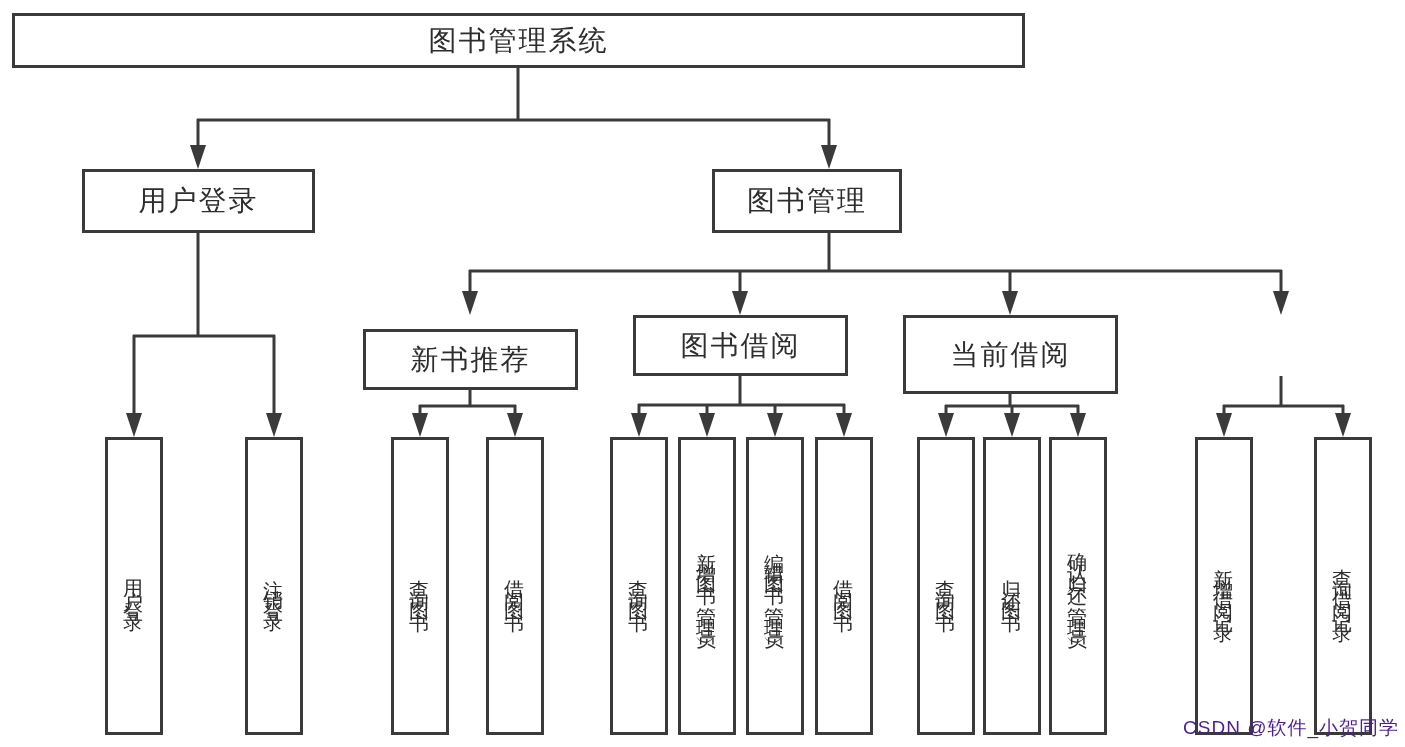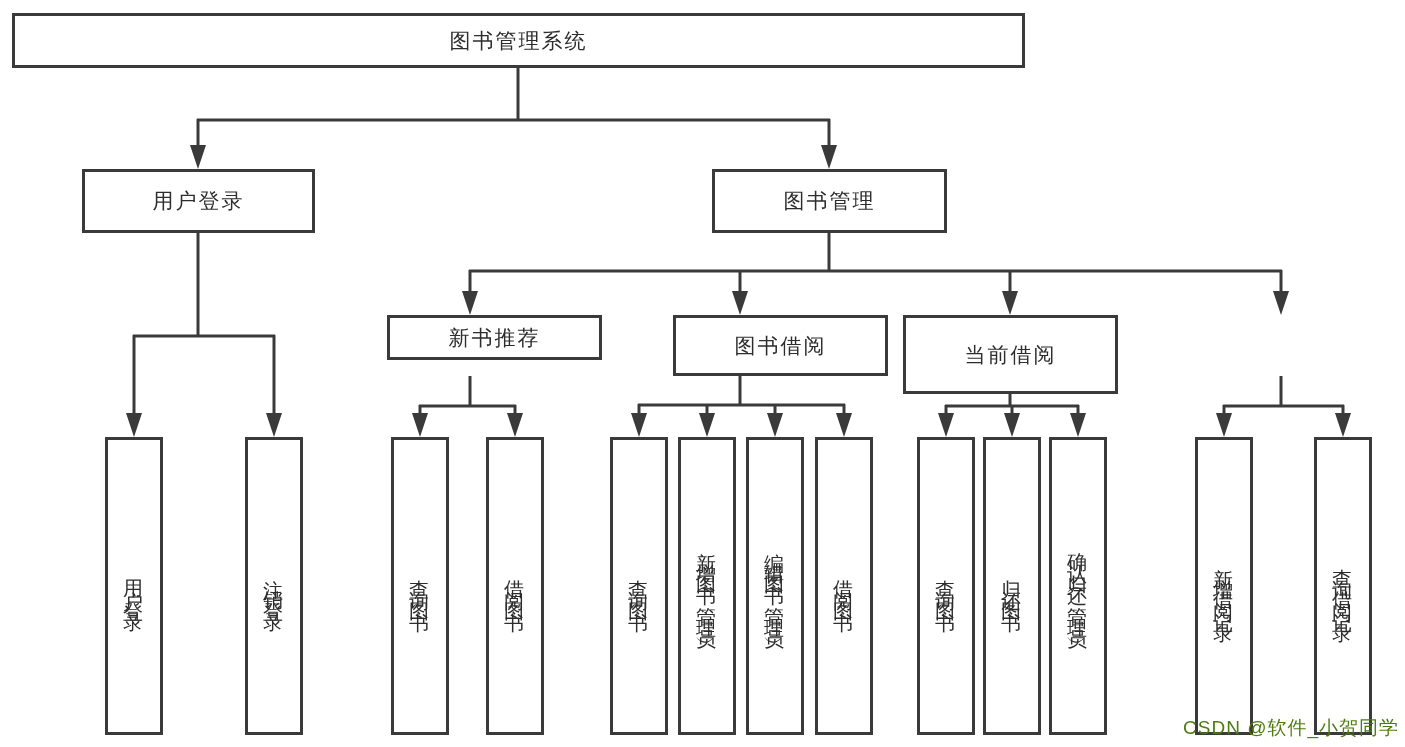--- a/index.html
+++ b/index.html
@@ -13,56 +13,56 @@
   .connectors{
     position:absolute;left:0;top:0;width:1405px;height:747px;
     pointer-events:none;
   }
   .node{
     position:absolute;
     box-sizing:border-box;
     border:3px solid #3a3a3a;
     background:#ffffff;
     display:flex;align-items:center;justify-content:center;
-    font-size:21px;color:#2d2d2d;
+    font-size:28px;color:#2d2d2d;
     letter-spacing:2px;
     white-space:nowrap;
   }
   .vnode{
     position:absolute;
     box-sizing:border-box;
     border:3px solid #3a3a3a;
     background:#ffffff;
     width:58px;height:298px;top:437px;
     display:flex;align-items:center;justify-content:center;
     writing-mode:vertical-rl;
     text-orientation:mixed;
     font-size:20px;color:#2d2d2d;
     letter-spacing:11px;
     white-space:nowrap;
   }
   
   .n-root {left:12px;  top:13px;  width:1013px; height:55px;}
   .n-l2a  {left:82px;  top:169px; width:233px;  height:64px;}
-  .n-l2b  {left:712px; top:169px; width:235px;  height:64px;}
-  .n-l3a  {left:363px; top:315px; width:215px;  height:45px;margin-left:24px;}
-  .n-l3b  {left:633px; top:315px; width:215px;  height:61px;margin-left:40px;}
+  .n-l2b  {left:712px; top:169px; width:190px;  height:64px;}
+  .n-l3a  {left:363px; top:329px; width:215px;  height:61px;}
+  .n-l3b  {left:633px; top:315px; width:215px;  height:61px;}
   .n-l3c  {left:903px; top:315px; width:215px;  height:79px;}
   .n-l3d  {left:1173px;top:315px; width:215px;  height:61px;}
   
   .g1a{left:105px;} .g1b{left:245px;}
   .g2a{left:391px;} .g2b{left:486px;}
   .g3a{left:610px;} .g3b{left:678px;} .g3c{left:746px;} .g3d{left:815px;}
   .g4a{left:917px;} .g4b{left:983px;} .g4c{left:1049px;}
   .g5a{left:1195px;} .g5b{left:1314px;}
   .watermark{
     position:absolute;
     right:6px;bottom:6px;
     font-size:19px;
-    color:#4d7c0f;
+    color:#4c1d95;
     letter-spacing:1px;
     z-index:5;
   }
 </style>
 </head>
 <body>
 
 <div class="canvas">
 
   <svg class="connectors" width="1405" height="747" viewBox="0 0 1405 747" stroke="#3a3a3a" stroke-width="3" fill="#3a3a3a">

